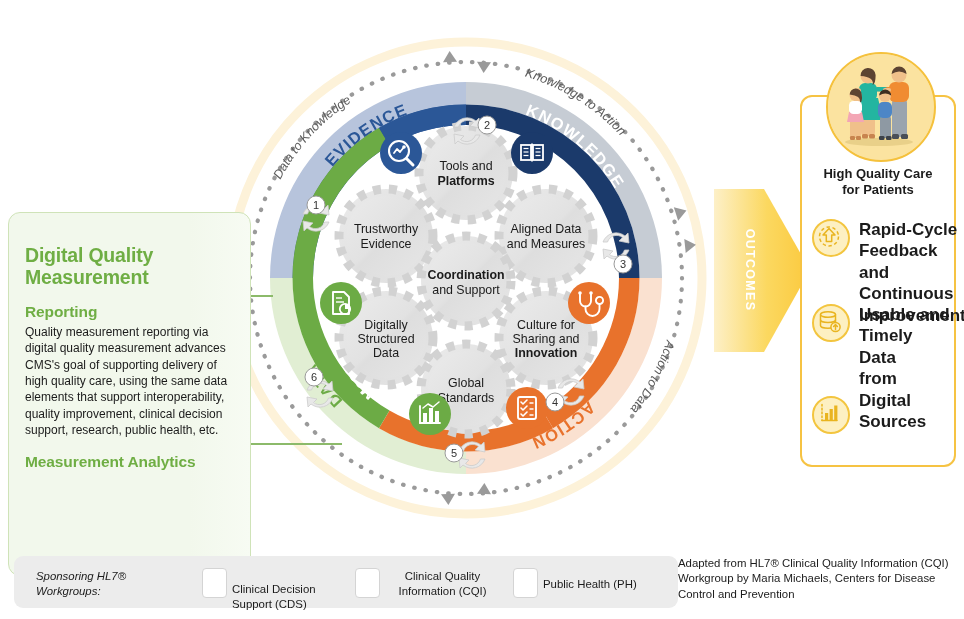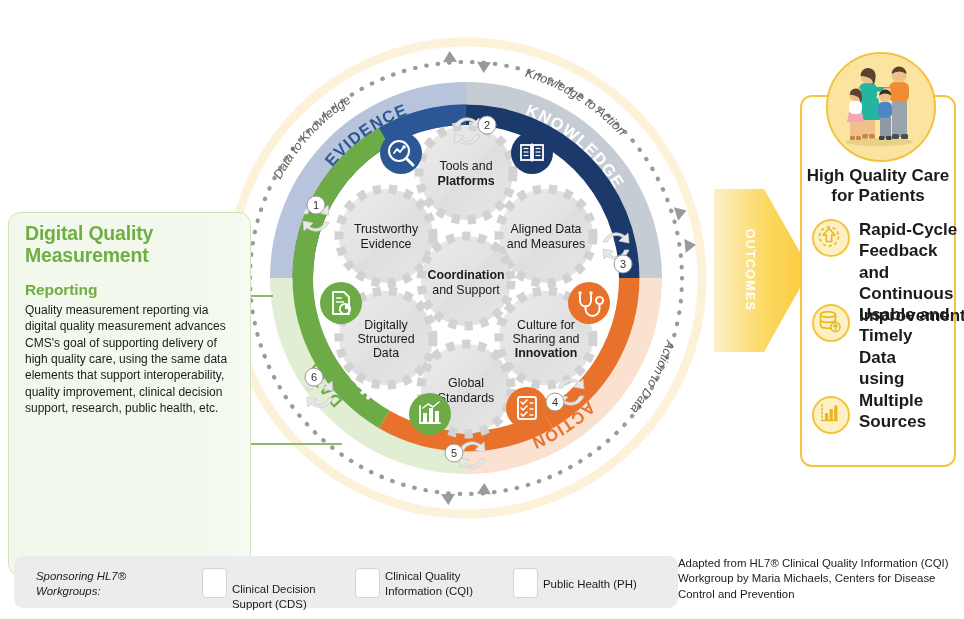--- a/index.html
+++ b/index.html
@@ -4,21 +4,21 @@
 <style>
   html,body{margin:0;padding:0;background:#ffffff;}
   body{width:964px;height:619px;position:relative;overflow:hidden;
        font-family:"Liberation Sans","DejaVu Sans",sans-serif;color:#231f20;}
 
   
   #left-panel{
     position:absolute;left:8px;top:212px;width:243px;height:364px;
     background:linear-gradient(to right,#f2f8ec 0%,#f2f8ec 75%,#f7fbf3 100%);
     border:1px solid #cfe3b8;border-radius:12px;box-sizing:border-box;
-    padding:10px 16px 10px 16px;z-index:30;
+    padding:32px 16px 10px 16px;z-index:30;
   }
   #left-panel h1{
     margin:0 0 14px 0;font-size:19.5px;line-height:1.12;font-weight:bold;
     color:#6fae44;letter-spacing:-0.2px;
   }
   .lp-head{
     font-size:15.5px;font-weight:bold;color:#6fae44;margin:0 0 3px 0;
     letter-spacing:-0.1px;
   }
   .lp-body{
@@ -41,21 +41,21 @@
     position:absolute;left:800px;top:95px;width:156px;height:372px;
     background:#ffffff;border:2px solid #f6c343;border-radius:12px;
     box-sizing:border-box;z-index:25;
   }
   #family-circle{
     position:absolute;left:826px;top:52px;width:106px;height:106px;border-radius:50%;
     background:#fbe3a0;border:2px solid #f5c13c;overflow:hidden;z-index:26;
   }
   #right-title{
     position:absolute;left:804px;top:166px;width:148px;text-align:center;
-    font-size:17px;font-weight:bold;line-height:1.2;color:#1b1b1b;z-index:27;
+    font-size:13px;font-weight:bold;line-height:1.2;color:#1b1b1b;z-index:27;
   }
   .outcome-row{
     position:absolute;left:812px;width:140px;display:flex;align-items:flex-start;
     gap:9px;z-index:27;
   }
   .outcome-ico{
     flex:0 0 auto;width:34px;height:34px;border-radius:50%;
     background:#fdf0c2;border:2px solid #f3c53f;position:relative;
   }
   .outcome-txt{font-size:17px;line-height:1.26;font-weight:bold;color:#1b1b1b;}
@@ -75,20 +75,21 @@
   
   .wt{font-family:"Liberation Sans","DejaVu Sans",sans-serif;}
 </style>
 </head>
 <body>
 
 <div id="left-panel">
   <h1>Digital Quality Measurement</h1>
   <p class="lp-head">Reporting</p>
   <p class="lp-body">Quality measurement reporting via digital  quality measurement advances CMS's goal  of supporting delivery of high quality care,  using the same data elements that support  interoperability, quality improvement, clinical decision support, research, public health, etc.</p>
+  <p class="lp-head">Measurement Analytics</p>
 </div>
 
 <div class="connector" style="left:116px;top:295px;width:157px;">
   <div class="dot"></div>
 </div>
 <div class="connector" style="left:217px;top:443px;width:125px;">
   <div class="dot"></div>
 </div>
 
 <div id="wheel">
@@ -497,21 +498,21 @@
         <path d="M 6.5,8.5 v 11 a 7.5,2.8 0 0 0 15,0 v -11"></path>
         <path d="M 6.5,13.8 a 7.5,2.8 0 0 0 15,0"></path>
         <circle cx="21.5" cy="21" r="4.6" fill="#fdf0c2"></circle>
         <path d="M 21.5,18.6 v 4.8 M 19.6,20.5 l 1.9,-1.9 l 1.9,1.9" stroke-linecap="round" stroke-linejoin="round"></path>
       </g>
     </svg>
   </div>
   <div class="outcome-txt">
     <div class="lt">Usable and</div>
     <div class="lt">Timely Data</div>
-    <div style="font-weight:bold">using Multiple</div>
+    <div style="font-weight:bold">from Digital</div>
     <div class="lt">Sources</div>
   </div>
 </div>
 
 <div class="outcome-row" style="top:396px;">
   <div class="outcome-ico">
     <svg width="30" height="30" viewBox="0 0 30 30" style="position:absolute;left:0;top:0;">
       <g stroke="#e9b41f" stroke-width="1.5" fill="none" stroke-linecap="round">
         <line x1="8" y1="6.5" x2="8" y2="22.5" stroke-dasharray="1.6 2.2"></line>
         <line x1="8" y1="22.5" x2="23" y2="22.5"></line>
@@ -530,21 +531,21 @@
   <div>Workgroups:</div>
 </div>
 
 <div class="fbox" style="left:202px;top:568px;"></div>
 <div class="fx" style="left:232px;top:582px;width:110px;">
   <div>Clinical Decision</div>
   <div>Support (CDS)</div>
 </div>
 
 <div class="fbox" style="left:355px;top:568px;"></div>
-<div class="fx" style="left:385px;top:569px;width:115px;">
+<div class="fx" style="left:385px;top:569px;width:115px;text-align:center;">
   <div>Clinical Quality</div>
   <div>Information (CQI)</div>
 </div>
 
 <div class="fbox" style="left:513px;top:568px;"></div>
 <div class="fx" style="left:543px;top:577px;width:120px;">
   <div>Public Health (PH)</div>
 </div>
 
 <div id="adapted">Adapted from HL7® Clinical Quality Information (CQI) Workgroup by Maria Michaels, Centers for Disease Control and Prevention</div>

